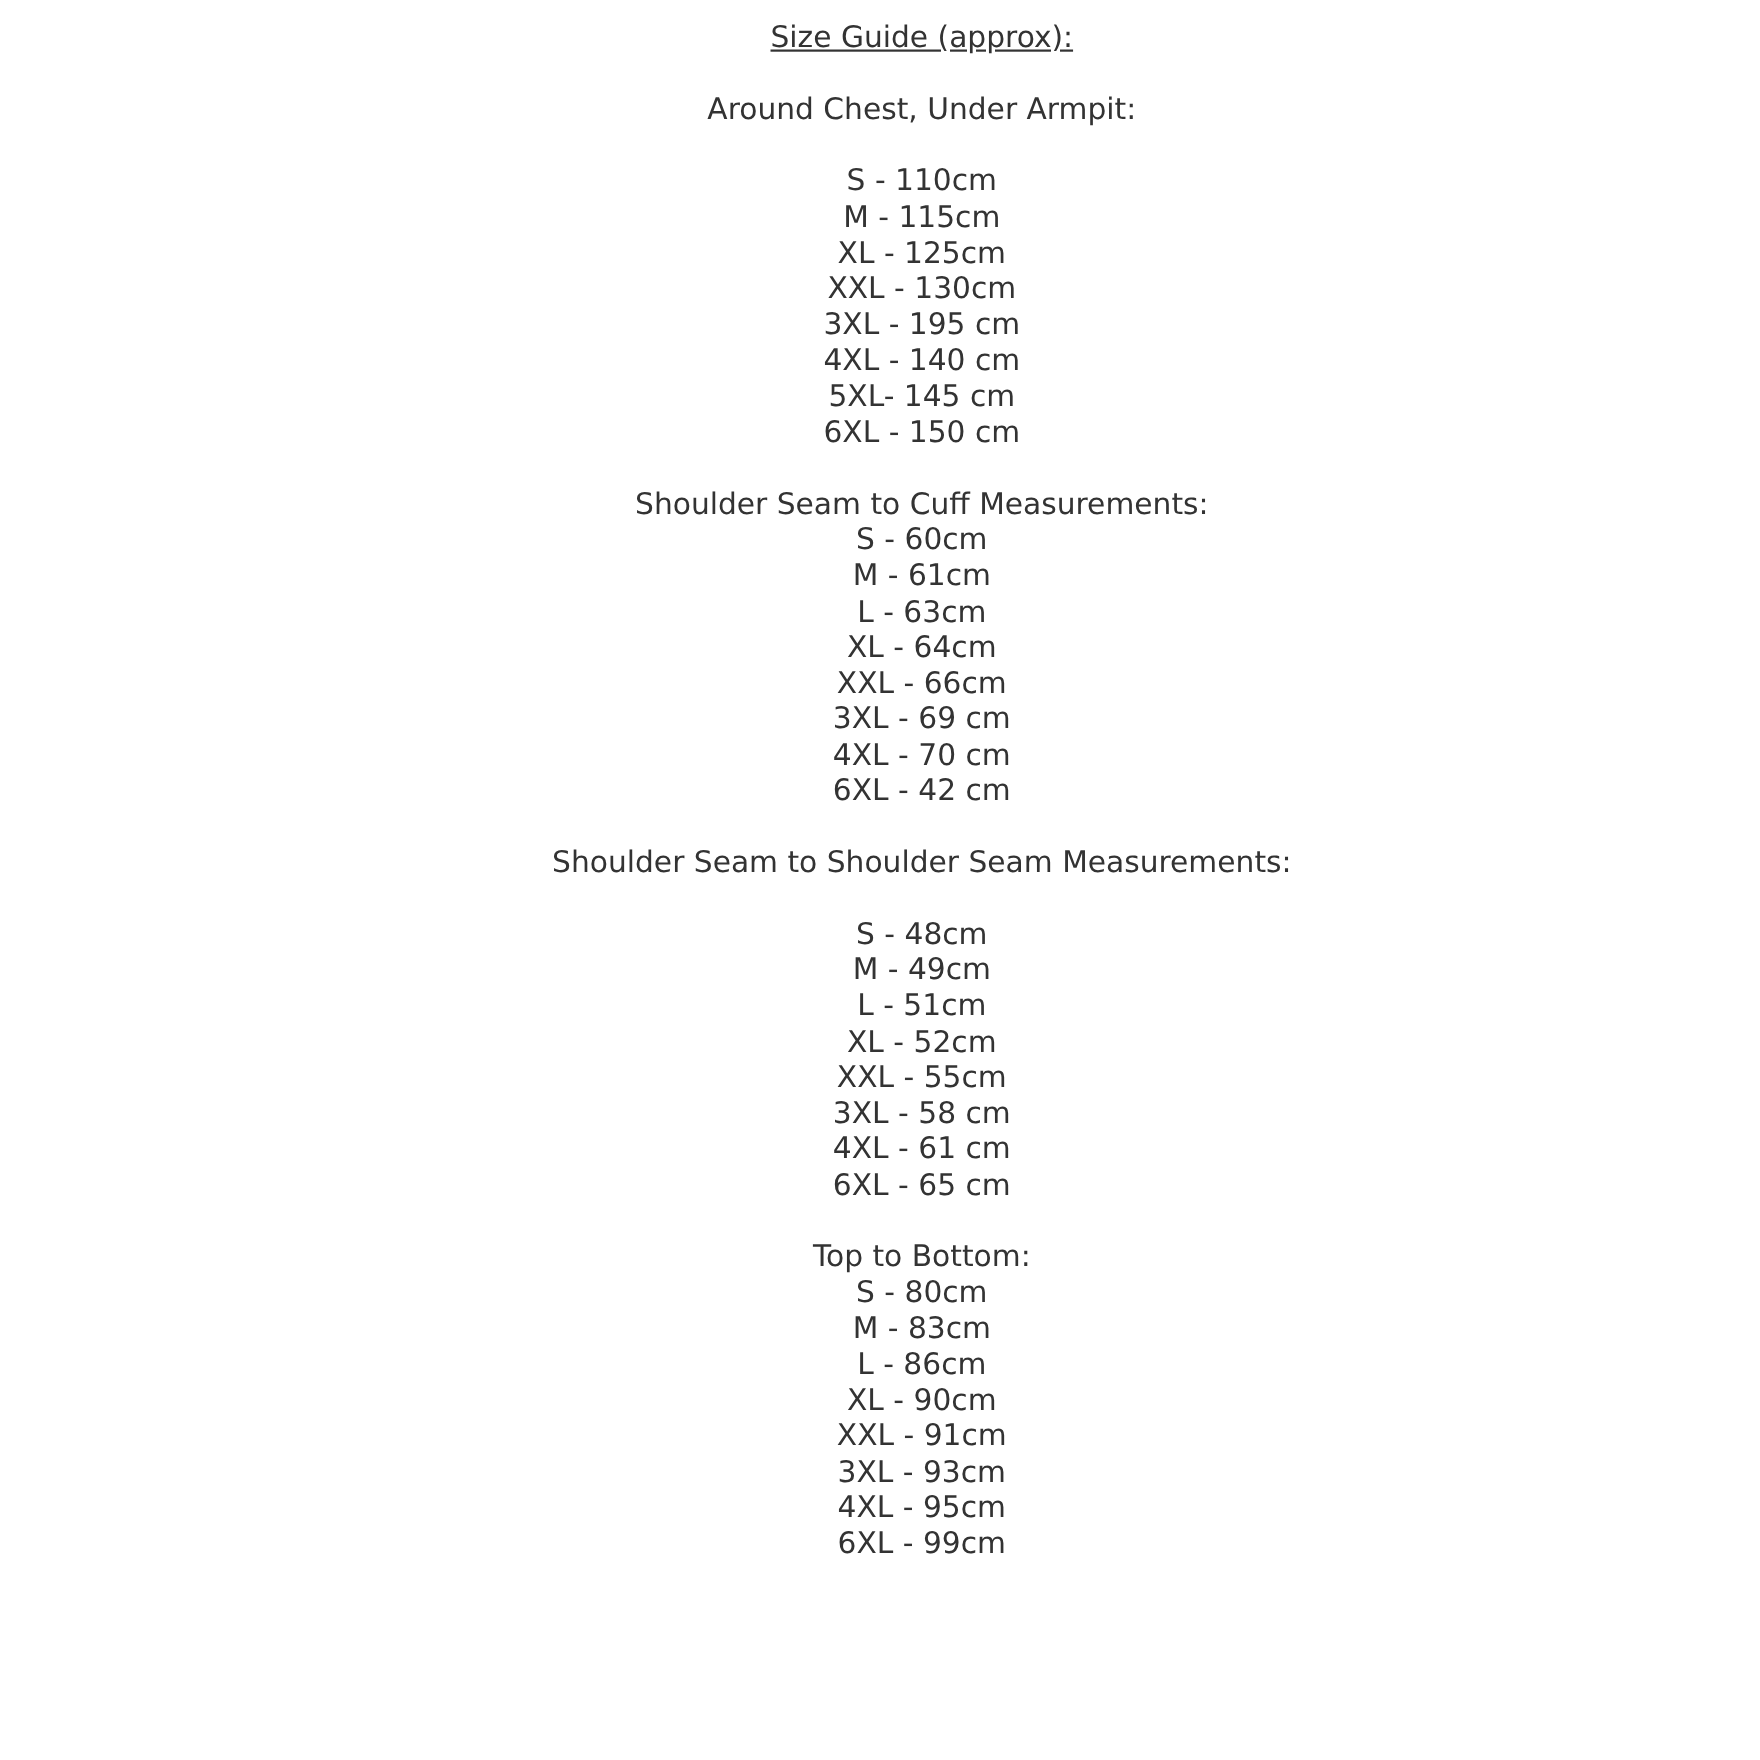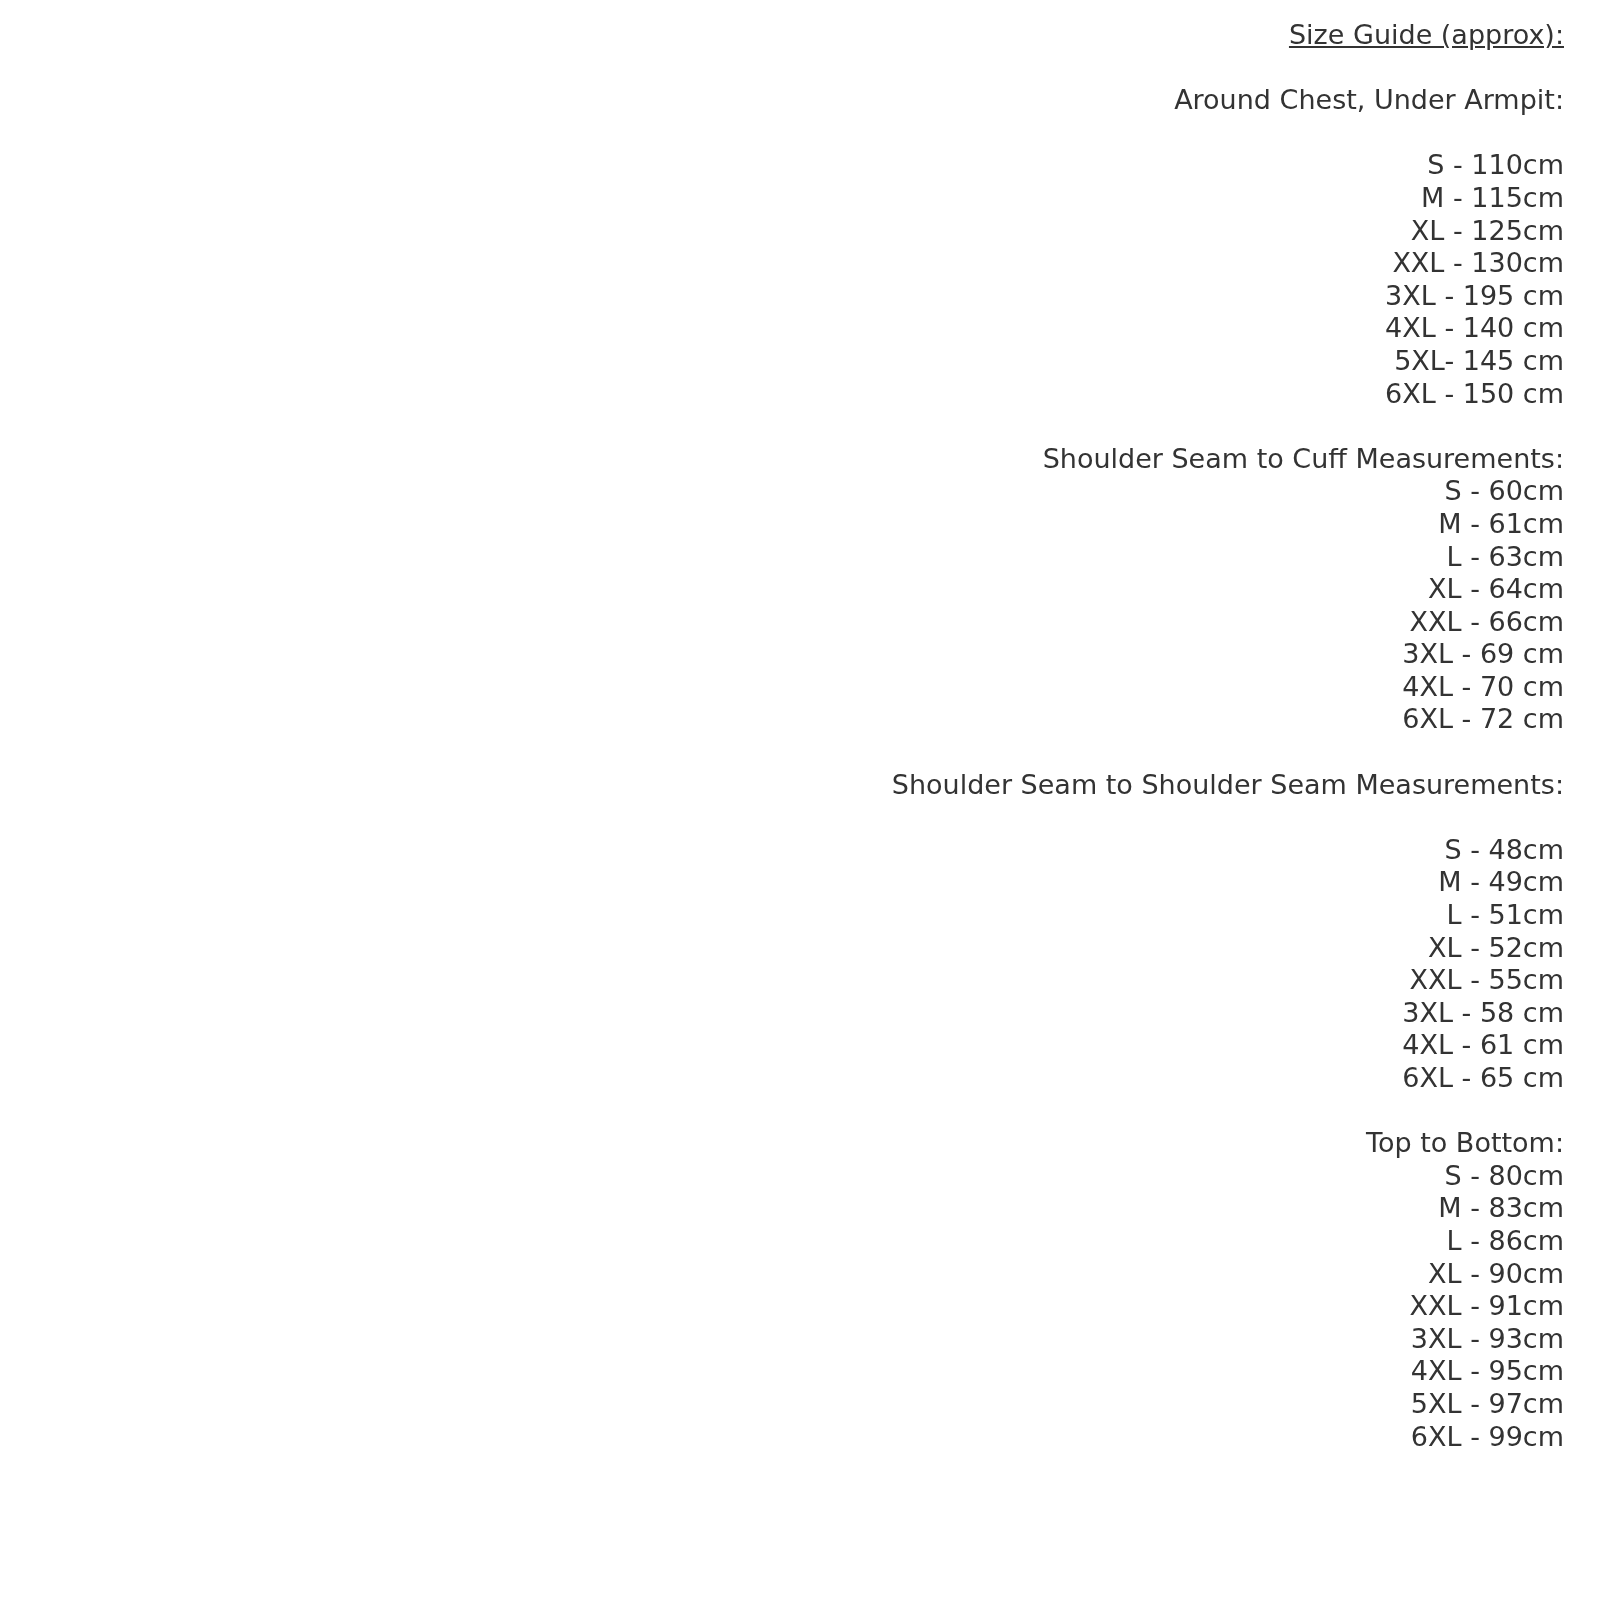--- a/index.html
+++ b/index.html
@@ -12,21 +12,21 @@
     height: 1600px;
     overflow: hidden;
     font-family: "DejaVu Sans", "Liberation Sans", sans-serif;
     font-size: 27px;
     color: #333333;
   }
   .doc {
     box-sizing: border-box;
     width: 1564px;
     padding: 19px 0 0 112px; 
-    text-align: right;
+    text-align: center;
   }
   .line {
     line-height: 32.6px;
     white-space: pre;
   }
   .spacer {
     height: 32.6px;
   }
   .title {
     text-decoration: underline;
@@ -54,21 +54,21 @@
   <div class="spacer"></div>
 
   <div class="line heading">Shoulder Seam to Cuff Measurements:</div>
   <div class="line">S - 60cm</div>
   <div class="line">M - 61cm</div>
   <div class="line">L - 63cm</div>
   <div class="line">XL - 64cm</div>
   <div class="line">XXL - 66cm</div>
   <div class="line">3XL - 69 cm</div>
   <div class="line">4XL - 70 cm</div>
-  <div class="line">6XL - 72 cm</div>
+  <div class="line">6XL - 42 cm</div>
   <div class="spacer"></div>
 
   <div class="line heading">Shoulder Seam to Shoulder Seam Measurements:</div>
   <div class="spacer"></div>
   <div class="line">S - 48cm</div>
   <div class="line">M - 49cm</div>
   <div class="line">L - 51cm</div>
   <div class="line">XL - 52cm</div>
   <div class="line">XXL - 55cm</div>
   <div class="line">3XL - 58 cm</div>
@@ -77,16 +77,15 @@
   <div class="spacer"></div>
 
   <div class="line heading">Top to Bottom:</div>
   <div class="line">S - 80cm</div>
   <div class="line">M - 83cm</div>
   <div class="line">L - 86cm</div>
   <div class="line">XL - 90cm</div>
   <div class="line">XXL - 91cm</div>
   <div class="line">3XL - 93cm</div>
   <div class="line">4XL - 95cm</div>
-  <div class="line">5XL - 97cm</div>
   <div class="line">6XL - 99cm</div>
 
 </div>
 
 </body></html>

